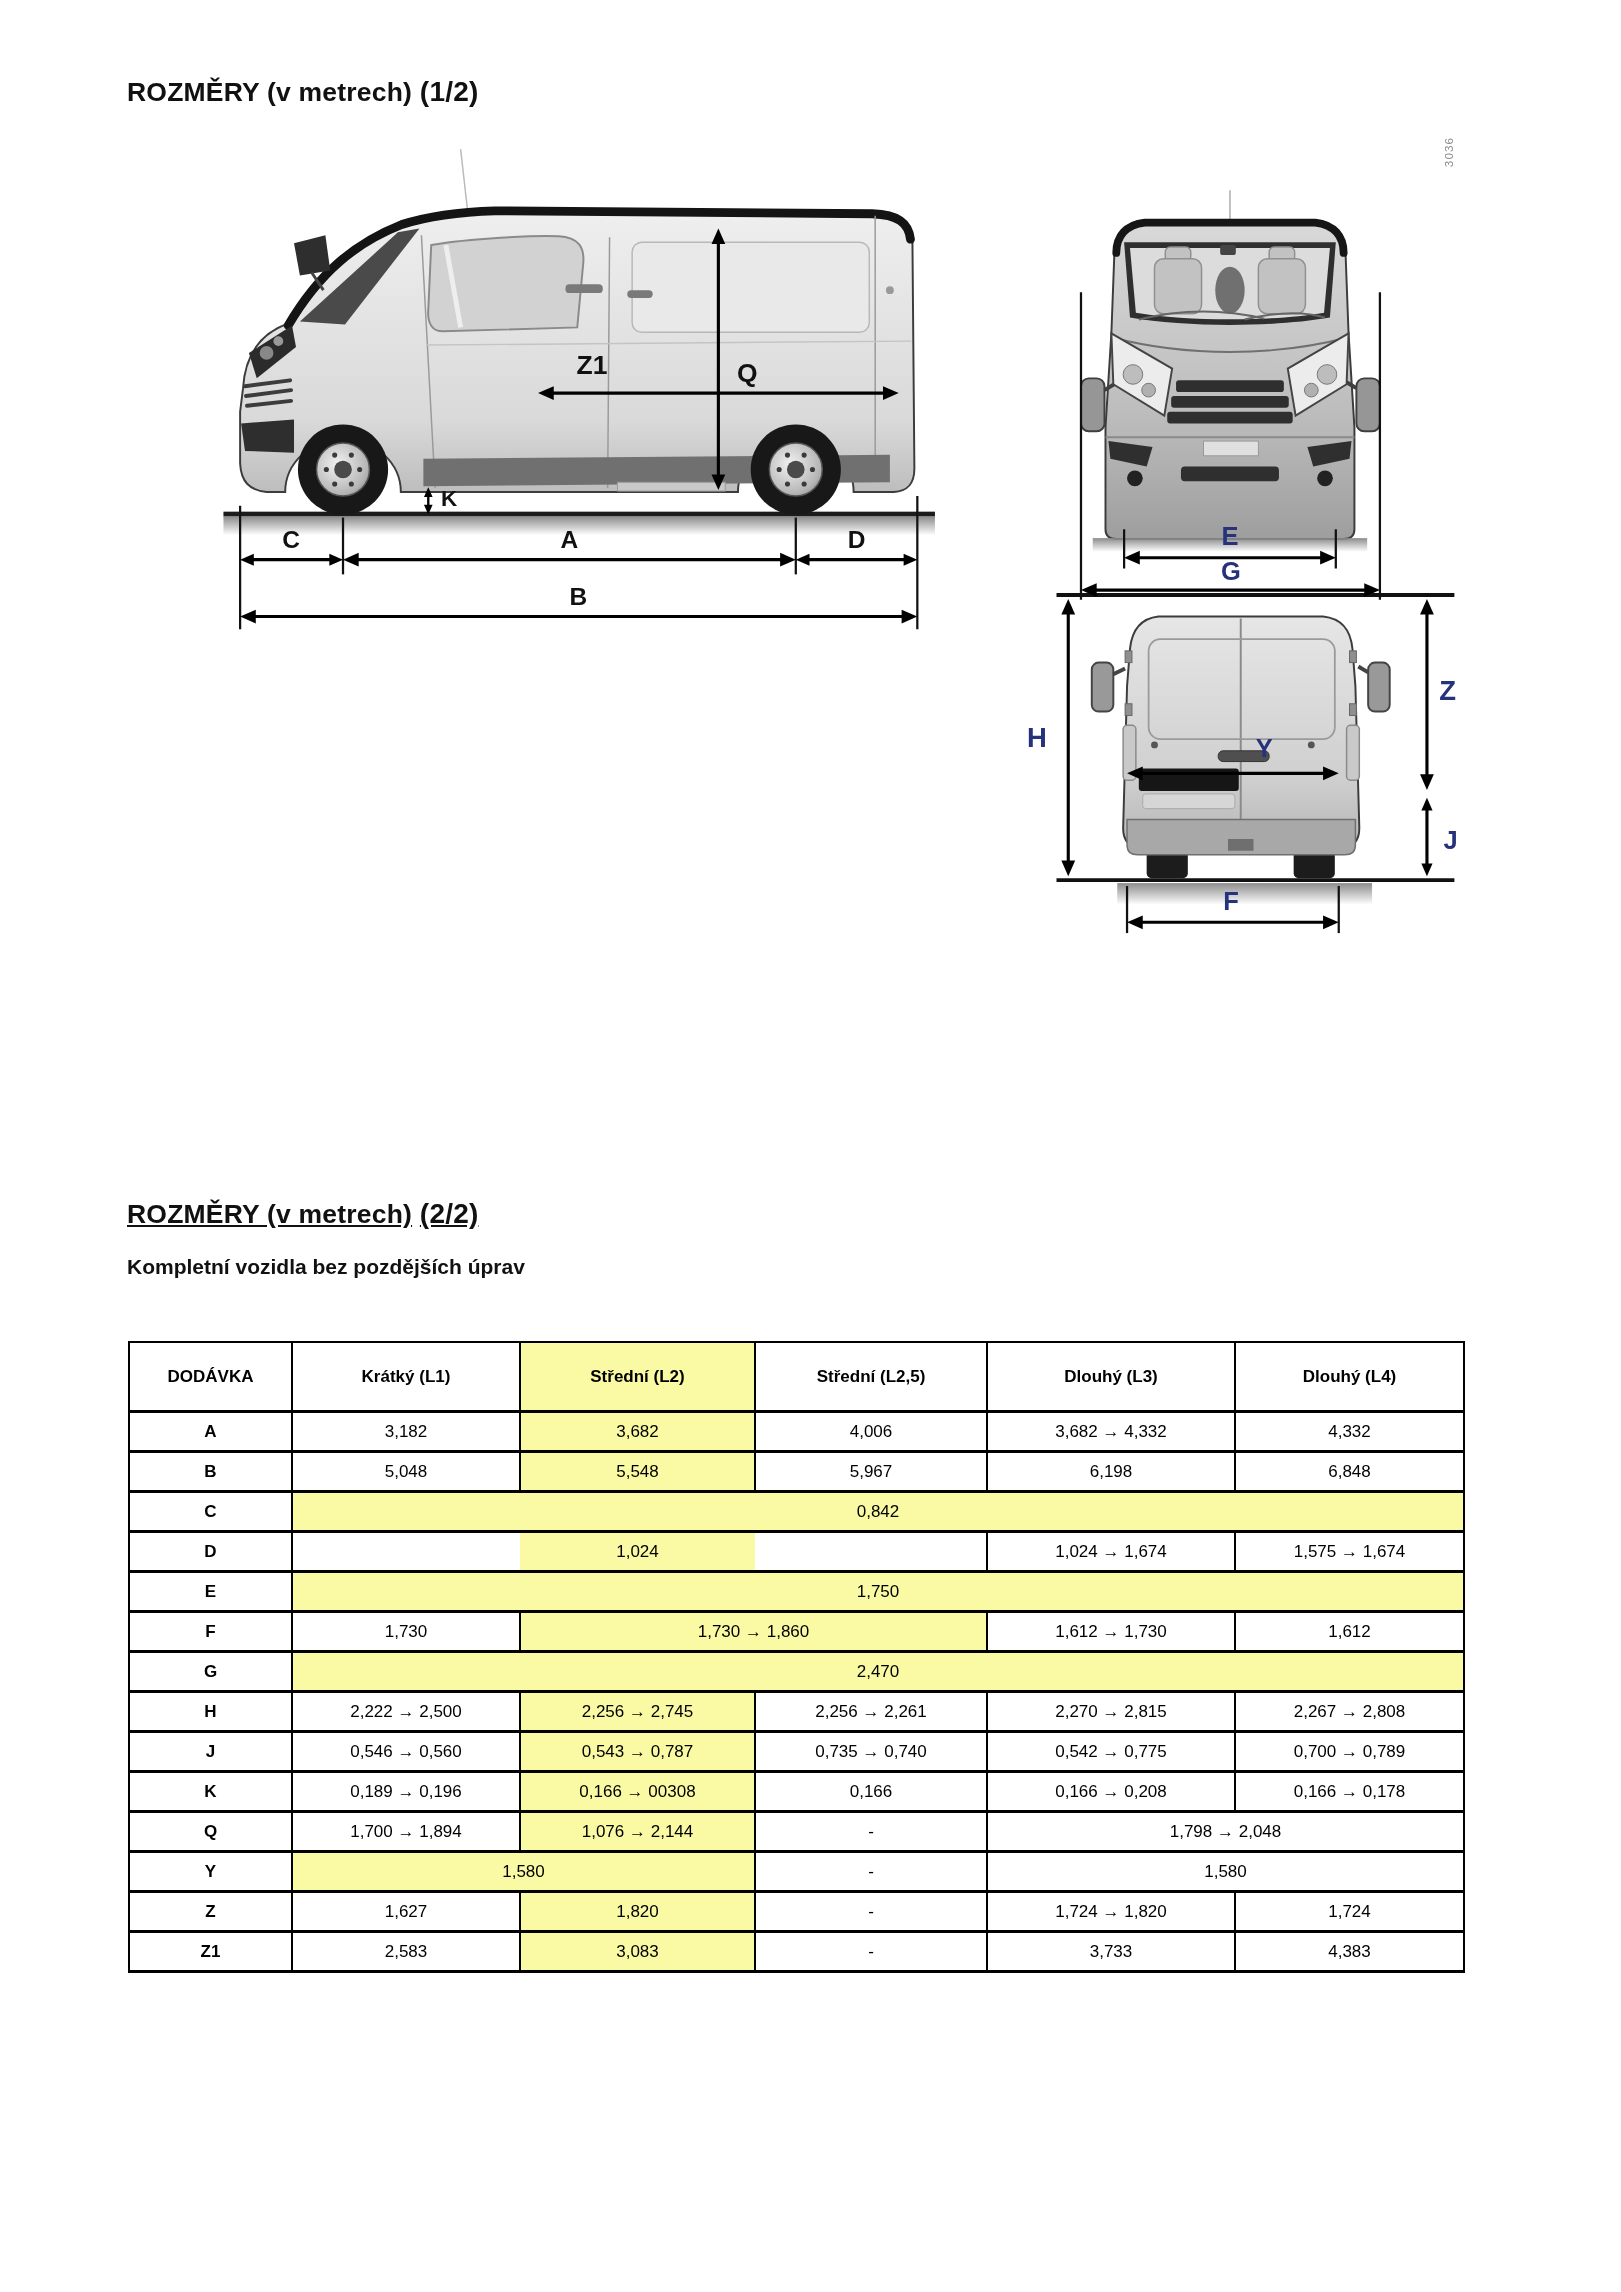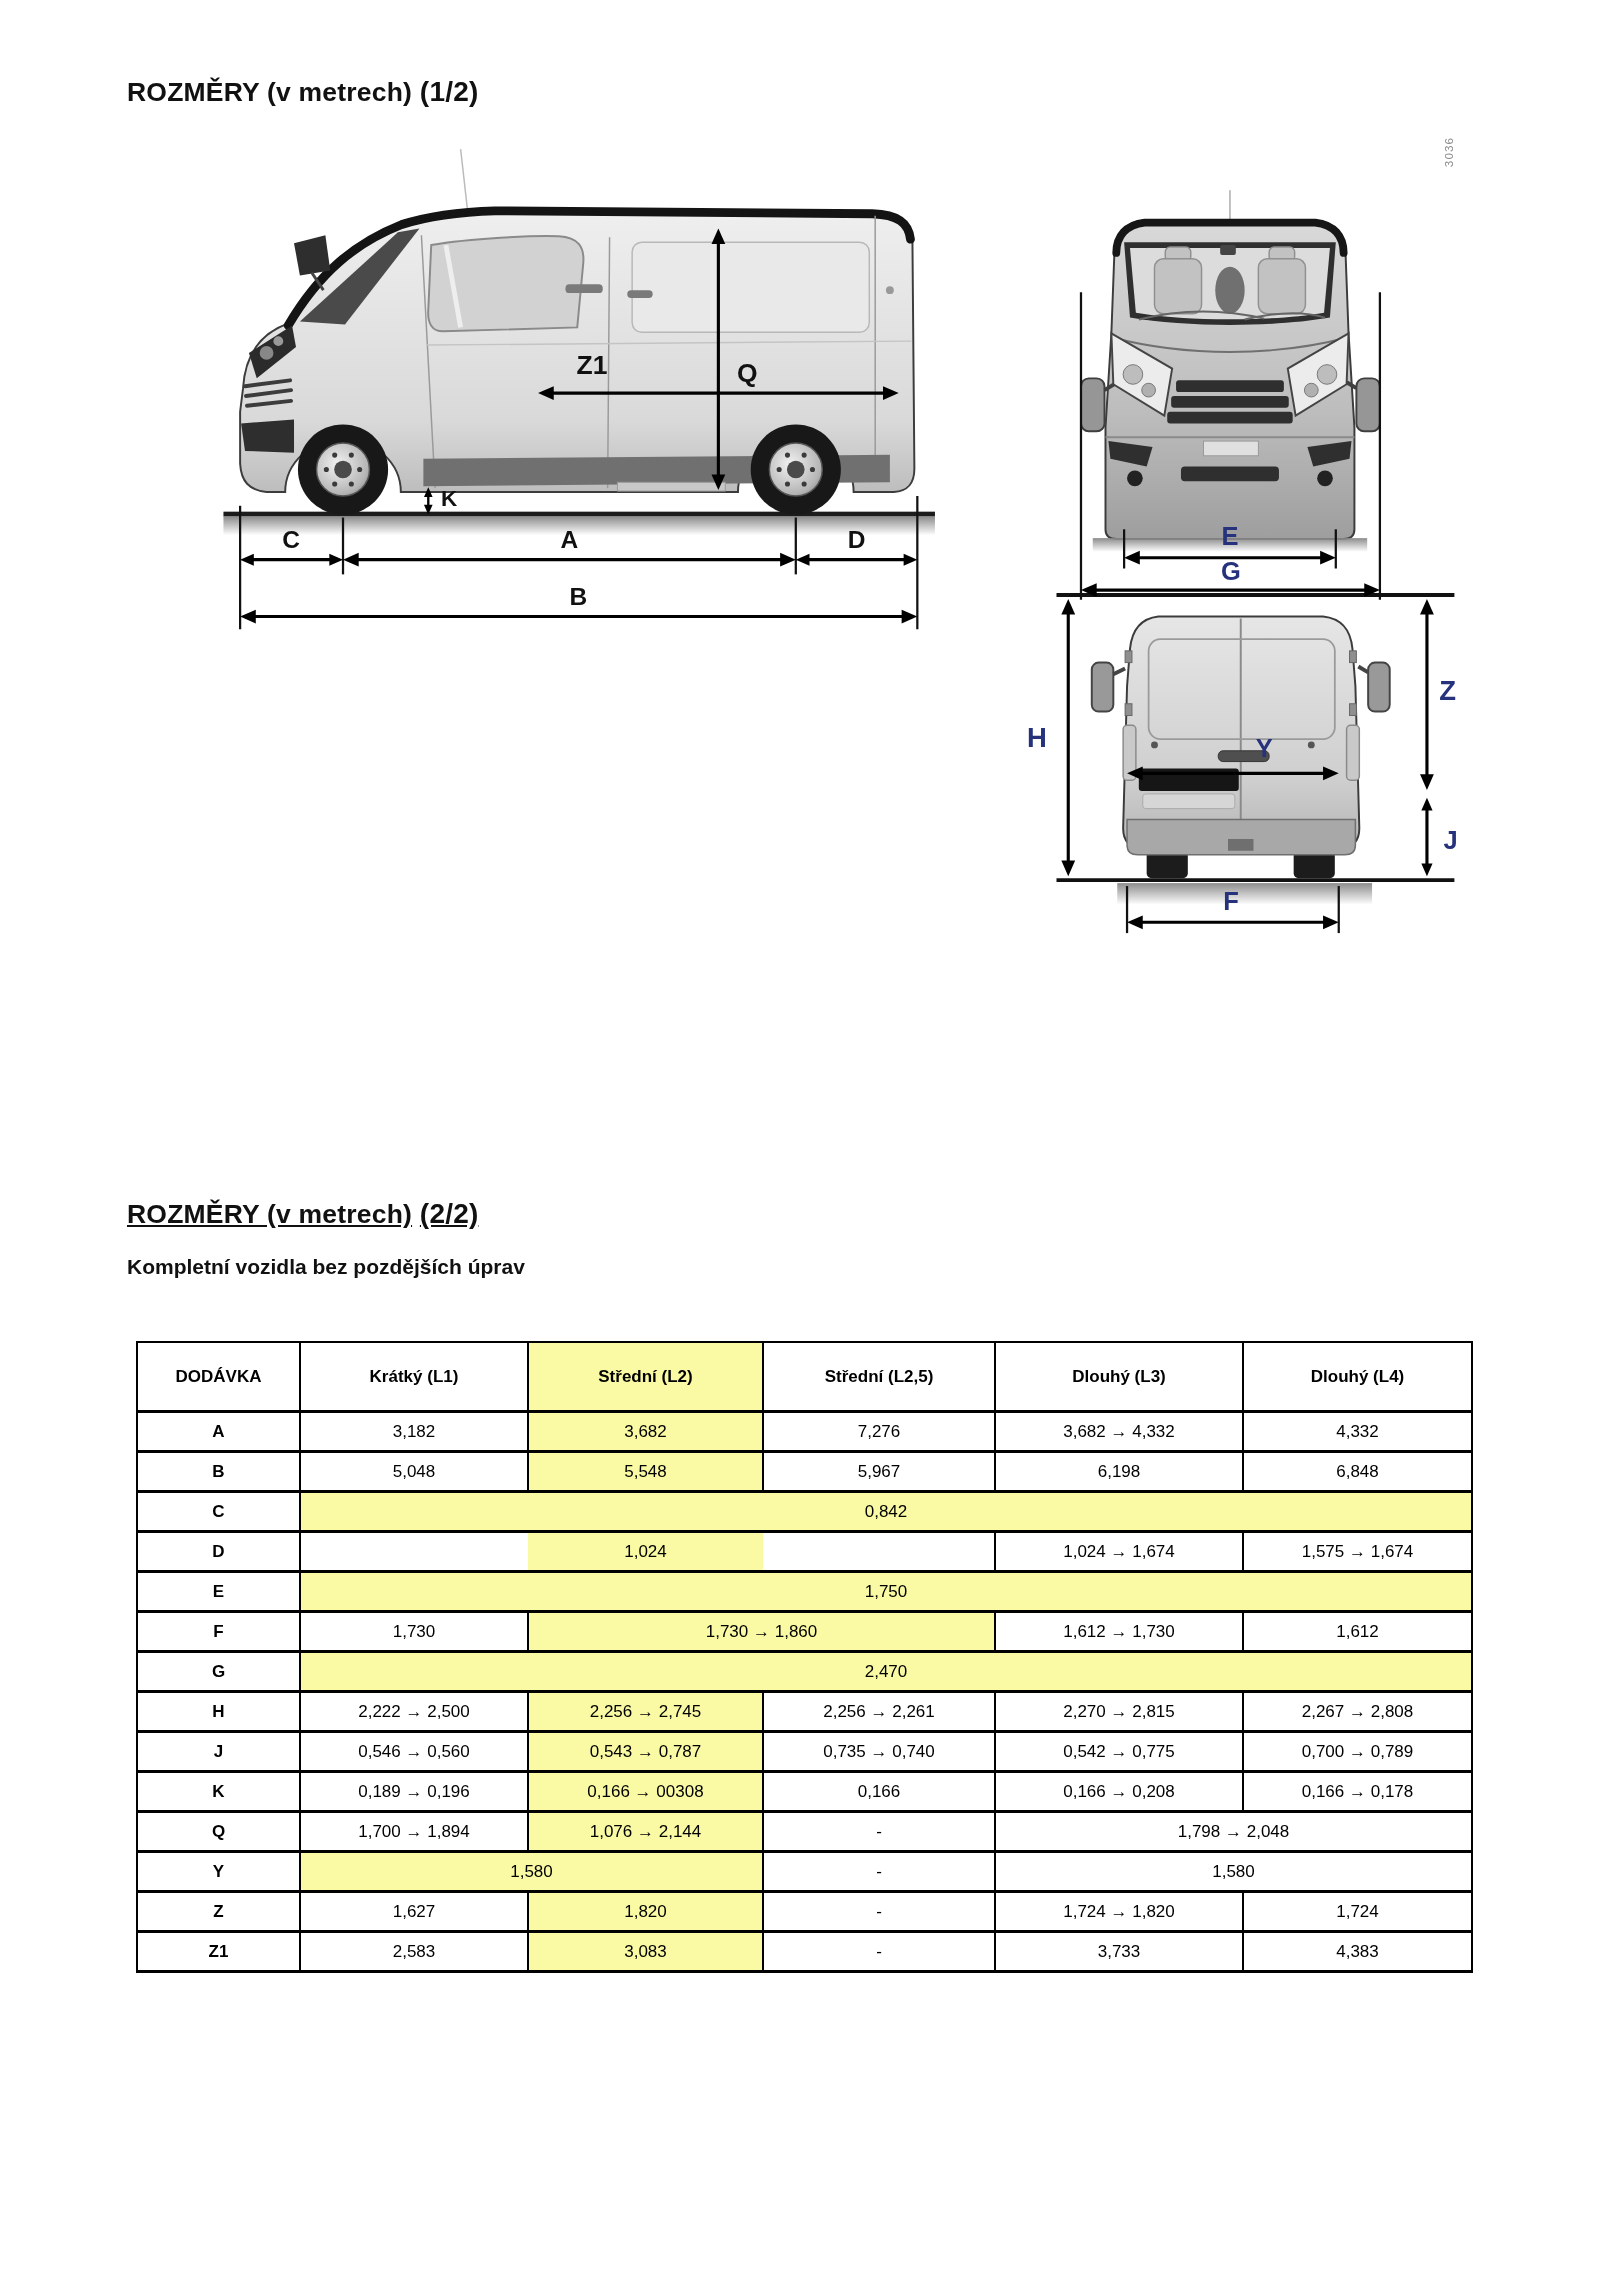--- a/index.html
+++ b/index.html
@@ -273,21 +273,21 @@
     <text class="dim-lb blue" x="1477" y="714" font-size="28" text-anchor="middle">Z</text>
     <text class="dim-lb blue" x="1480" y="866" font-size="26" text-anchor="middle">J</text>
     <text class="dim-lb blue" x="1290" y="772" font-size="26" text-anchor="middle">Y</text>
     <text class="dim-lb blue" x="1256" y="928" font-size="26" text-anchor="middle">F</text>
   </g>
 </svg>
 
 <div class="abs sec-title" style="left:127px;top:1198px;text-decoration:underline;"><span>ROZMĚRY (v metrech)</span><span class="pageno">(2/2)</span></div>
 <div class="abs subtitle" style="left:127px;top:1255px;">Kompletní vozidla bez pozdějších úprav</div>
 
-<div class="abs" style="left:136px;top:1341px;">
+<div class="abs" style="left:128px;top:1341px;">
 <table class="dim">
   <colgroup>
     <col style="width:163px">
         <col style="width:228px">
         <col style="width:235px">
         <col style="width:232px">
         <col style="width:248px">
         <col style="width:229px">
   </colgroup>
   <thead>
@@ -298,21 +298,21 @@
       <th>Střední (L2,5)</th>
       <th>Dlouhý (L3)</th>
       <th>Dlouhý (L4)</th>
     </tr>
   </thead>
   <tbody>
     <tr>
       <td class="lbl">A</td>
       <td>3,182</td>
       <td class="hl">3,682</td>
-      <td>7,276</td>
+      <td>4,006</td>
       <td>3,682 → 4,332</td>
       <td>4,332</td>
     </tr>
     <tr>
       <td class="lbl">B</td>
       <td>5,048</td>
       <td class="hl">5,548</td>
       <td>5,967</td>
       <td>6,198</td>
       <td>6,848</td>

